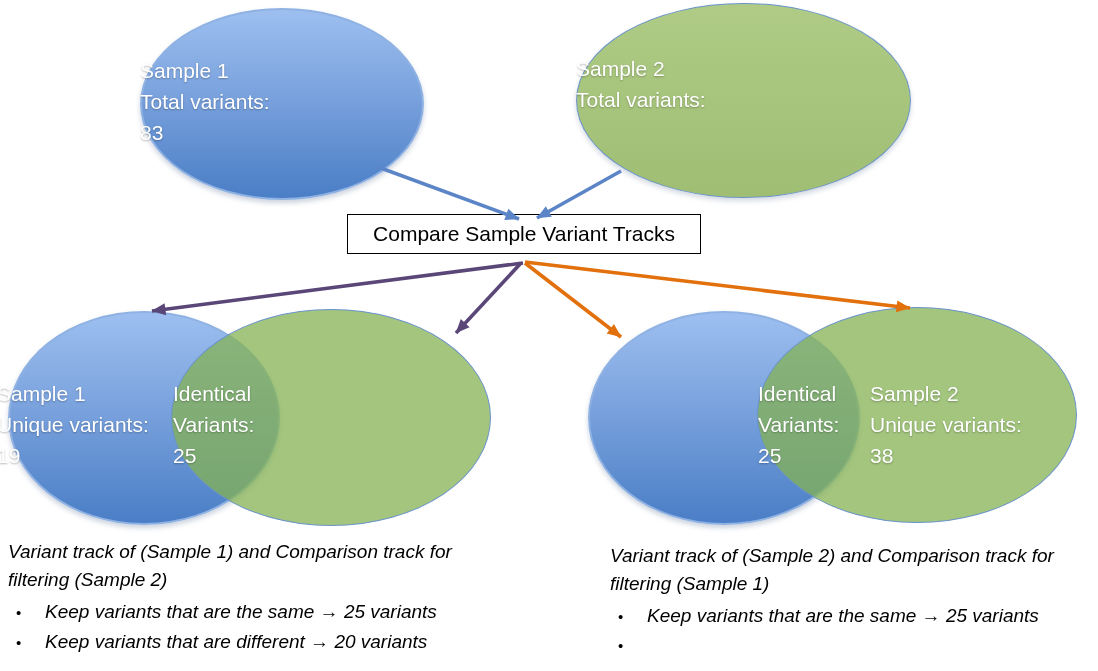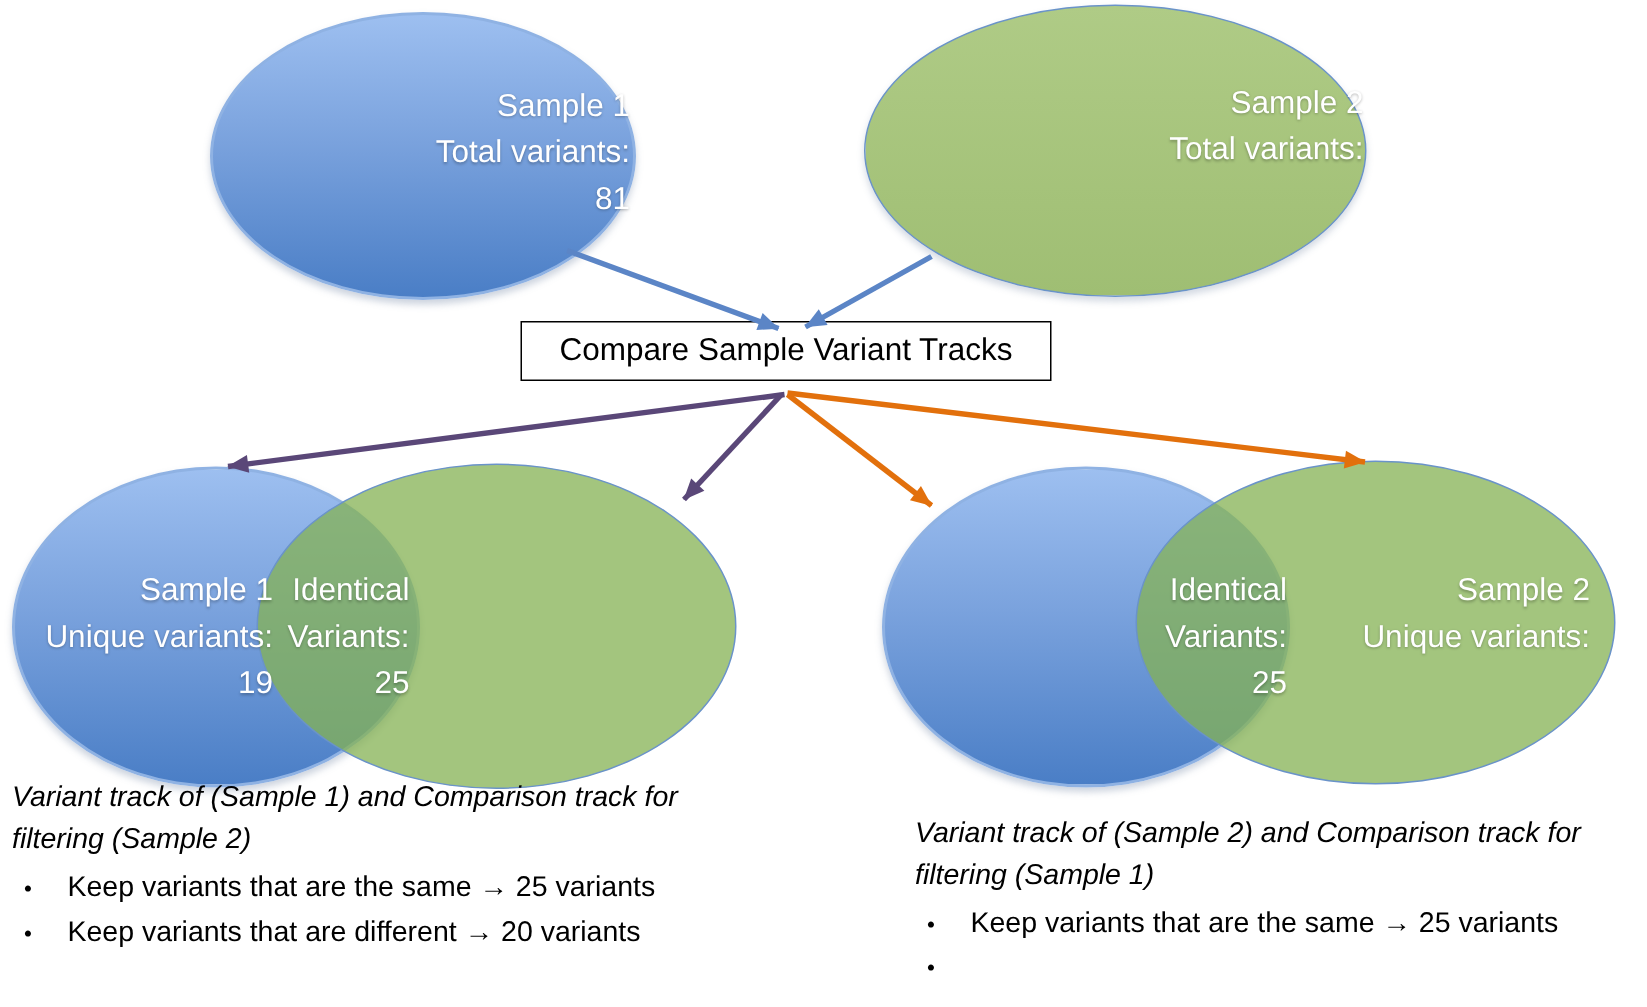--- a/index.html
+++ b/index.html
@@ -34,21 +34,21 @@
     border:1.5px solid var(--node-green-border);
     box-shadow:0 3px 5px rgba(110,130,160,0.3);
     z-index:1;
   }
   .e-green-trans{
     background:var(--venn-green-fill);
     border:1.5px solid var(--node-green-border);
     z-index:2;
   }
   .node-label{
-    position:absolute;z-index:3;text-align:right;color:var(--text-light);
+    position:absolute;z-index:3;text-align:left;color:var(--text-light);
     font-size:21px;line-height:31px;
     text-shadow:0 1px 2px rgba(0,0,0,0.28);
   }
   .node-label span{display:block;}
   .compare-box{
     position:absolute;left:347px;top:214px;width:354px;height:40px;
     background:#ffffff;border:1.4px solid var(--box-border);
     display:flex;align-items:center;justify-content:center;
     z-index:3;box-sizing:border-box;
   }
@@ -61,32 +61,32 @@
   .l-purple{stroke:var(--arrow-purple);}
   .l-orange{stroke:var(--arrow-orange);}
   .notes{
     position:absolute;z-index:3;color:var(--text-dark);
   }
   .notes-heading{
     font-style:italic;font-size:19px;line-height:28px;margin-bottom:3px;
   }
   .bullet-row{display:flex;align-items:baseline;font-size:19px;line-height:29px;}
   .bullet{width:37px;padding-left:8px;box-sizing:border-box;font-size:15px;flex:none;}
-  .bullet-text{white-space:nowrap;}
+  .bullet-text{white-space:nowrap;font-style:italic;}
 </style>
 </head>
 <body>
 
 <div class="canvas">
 
   <div class="ellipse e-blue" style="left:140px;top:8px;width:280px;height:188px;"></div>
   <div class="node-label" style="left:140px;top:55px;width:280px;">
     <span>Sample 1</span>
     <span>Total variants:</span>
-    <span>81</span>
+    <span>83</span>
   </div>
 
   <div class="ellipse e-green-solid" style="left:576px;top:3px;width:333px;height:193px;"></div>
   <div class="node-label" style="left:576px;top:53px;width:333px;">
     <span>Sample 2</span>
     <span>Total variants:</span>
   </div>
 
   <div class="compare-box">
     <span class="box-text">Compare Sample Variant Tracks</span>
@@ -108,20 +108,21 @@
   <div class="ellipse e-blue" style="left:588px;top:311px;width:268px;height:210px;"></div>
   <div class="ellipse e-green-trans" style="left:757px;top:307px;width:318px;height:214px;"></div>
   <div class="node-label" style="left:758px;top:378px;width:100px;">
     <span>Identical</span>
     <span>Variants:</span>
     <span>25</span>
   </div>
   <div class="node-label" style="left:870px;top:378px;width:190px;">
     <span>Sample 2</span>
     <span>Unique variants:</span>
+    <span>38</span>
   </div>
 
   <svg class="arrow-layer" width="1098" height="671" viewBox="0 0 1098 671">
     <defs>
       <marker id="mk-blue" markerUnits="userSpaceOnUse" markerWidth="18" markerHeight="16" refX="14" refY="6.5" orient="auto">
         <path d="M0.5,0.5 L14.5,6.5 L0.5,12.5 Z" style="fill:var(--arrow-blue)"></path>
       </marker>
       <marker id="mk-purple" markerUnits="userSpaceOnUse" markerWidth="18" markerHeight="16" refX="14" refY="6.5" orient="auto">
         <path d="M0.5,0.5 L14.5,6.5 L0.5,12.5 Z" style="fill:var(--arrow-purple)"></path>
       </marker>
@@ -130,21 +131,21 @@
       </marker>
     </defs>
     <line class="l-blue" x1="378" y1="167" x2="519" y2="219" marker-end="url(#mk-blue)"></line>
     <line class="l-blue" x1="621" y1="171" x2="537" y2="218" marker-end="url(#mk-blue)"></line>
     <line class="l-purple" x1="523" y1="263" x2="152" y2="311" marker-end="url(#mk-purple)"></line>
     <line class="l-purple" x1="521" y1="263" x2="456" y2="333" marker-end="url(#mk-purple)"></line>
     <line class="l-orange" x1="525" y1="263" x2="621" y2="337" marker-end="url(#mk-orange)"></line>
     <line class="l-orange" x1="525" y1="262" x2="910" y2="308" marker-end="url(#mk-orange)"></line>
   </svg>
 
-  <div class="notes" style="left:8px;top:518px;width:492px;">
+  <div class="notes" style="left:8px;top:538px;width:492px;">
     <div class="notes-heading">Variant track of (Sample 1) and Comparison track for filtering (Sample 2)</div>
     <div class="bullet-row">
       <span class="bullet">•</span>
       <span class="bullet-text">Keep variants that are the same → 25 variants</span>
     </div>
     <div class="bullet-row">
       <span class="bullet">•</span>
       <span class="bullet-text">Keep variants that are different → 20 variants</span>
     </div>
   </div>

